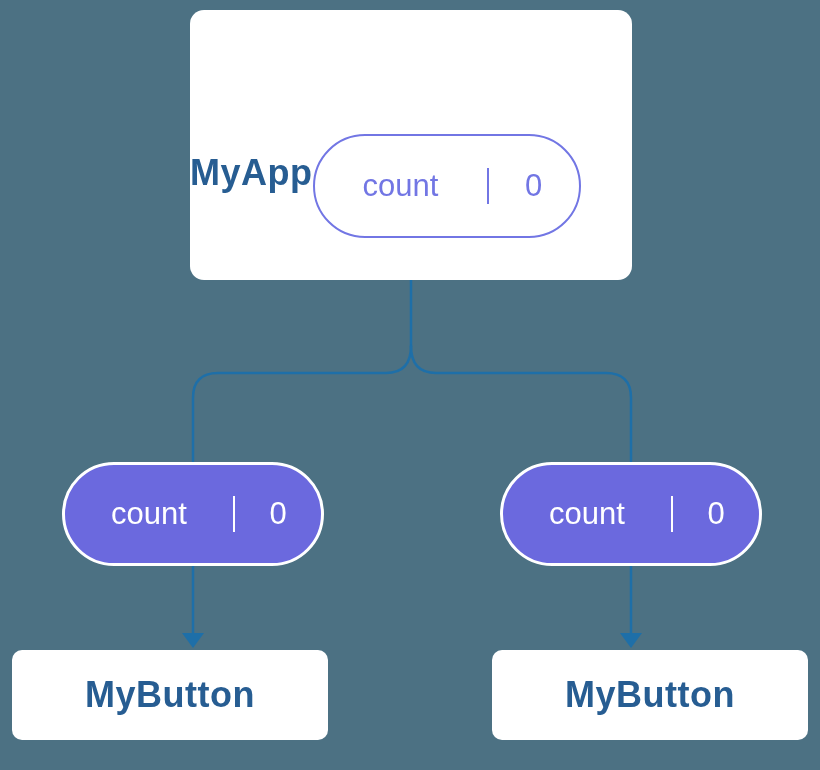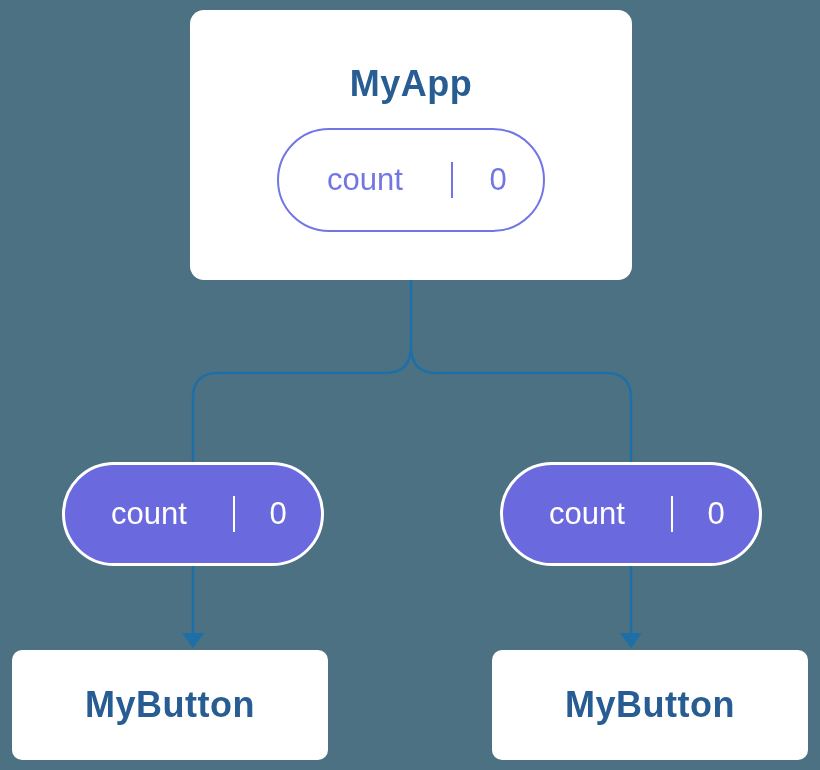--- a/index.html
+++ b/index.html
@@ -12,21 +12,21 @@
     font-family: "Liberation Sans", sans-serif;
     overflow: hidden;
   }
   .card {
     position: absolute;
     background: var(--card-bg, #ffffff);
     border-radius: 14px;
   }
   .app-card {
     left: 190px; top: 10px; width: 442px; height: 270px;
-    display: flex; flex-direction: column; align-items: center;
+    display: flex; flex-direction: row; align-items: center;
     padding-top: 56px;
   }
   .node-title {
     color: var(--title-text, #275d92);
     font-weight: 700;
     font-size: 36px;
     line-height: 36px;
     letter-spacing: 0.5px;
   }
   .pill {
@@ -60,21 +60,21 @@
     display: flex; align-items: center; justify-content: center;
     font-size: 31px;
   }
   .pill-fill .pill-name { width: 170px; }
   .pill-value {
     flex: 1;
     display: flex; align-items: center; justify-content: center;
     font-size: 31px;
   }
   .button-card {
-    top: 650px; width: 316px; height: 110px;
+    top: 650px; width: 316px; height: 90px;
     display: flex; align-items: center; justify-content: center;
     border-radius: 10px;
   }
   .button-left  { left: 12px; }
   .button-right { left: 492px; }
   svg.connectors {
     position: absolute;
     left: 0; top: 0;
     pointer-events: none;
   }

